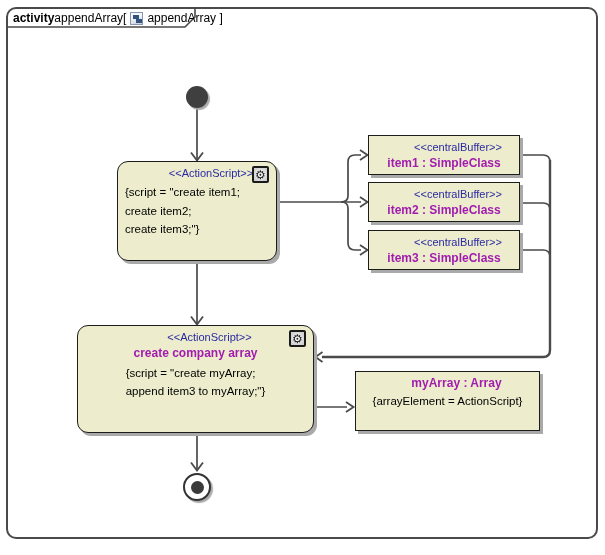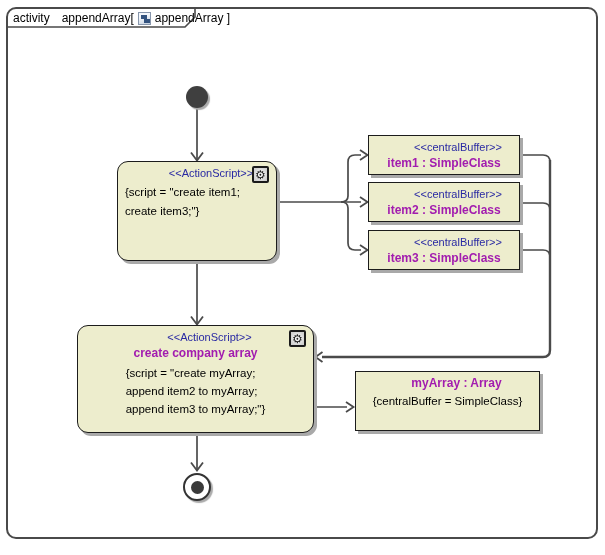--- a/index.html
+++ b/index.html
@@ -12,21 +12,21 @@
   
   .frame{
     position:absolute;left:6px;top:7px;width:592px;height:532px;
     box-sizing:border-box;border:2px solid #4A4A4A;border-radius:10px;
     background:transparent;
   }
   .frame-title{
     position:absolute;left:13px;top:10px;height:16px;
     font-size:12px;white-space:nowrap;display:flex;align-items:center;z-index:5;
   }
-  .frame-title .kw{font-weight:normal;margin-right:12px;}
+  .frame-title .kw{font-weight:bold;margin-right:0;}
   .diagram-icon{
     display:inline-block;width:13px;height:13px;margin:0 4px;
     box-sizing:border-box;border:1px solid #8796AC;
     background:linear-gradient(160deg,#f4f7fb 35%,#c2cfde);
     position:relative;
   }
   .diagram-icon::after{
     content:"";position:absolute;left:2px;top:2px;width:6px;height:4px;
     background:#33537F;box-shadow:3px 4px 0 #33537F;
   }
@@ -147,20 +147,21 @@
 
 <div class="initial-node"></div>
 
 <div class="action-node" id="create-items">
   <div class="gear">
       <span>⚙</span>
     </div>
   <div class="stereotype">&lt;&lt;ActionScript&gt;&gt;</div>
   <div class="script padded">
     <div>{script = "create item1;</div>
+    <div>create item2;</div>
     <div>create item3;"}</div>
   </div>
 </div>
 
 <div class="buffer-node" id="buffer1">
   <div class="stereotype">&lt;&lt;centralBuffer&gt;&gt;</div>
   <div class="node-name">item1 : SimpleClass</div>
 </div>
 <div class="buffer-node" id="buffer2">
   <div class="stereotype">&lt;&lt;centralBuffer&gt;&gt;</div>
@@ -173,26 +174,25 @@
 
 <div class="action-node" id="create-company-array">
   <div class="gear">
       <span>⚙</span>
     </div>
   <div class="stereotype">&lt;&lt;ActionScript&gt;&gt;</div>
   <div class="node-name">create company array</div>
   <div class="script-center-wrap">
     <div class="script">
       <div>{script = "create myArray;</div>
-      <div>append item2 to myArray;</div>
       <div>append item3 to myArray;"}</div>
     </div>
   </div>
 </div>
 
 <div class="obj-node" id="my-array">
   <div class="node-name" style="line-height:18px;padding-left:18px;">myArray : Array</div>
-  <div class="constraint">{centralBuffer = SimpleClass}</div>
+  <div class="constraint">{arrayElement = ActionScript}</div>
 </div>
 
 <div class="final-node">
   <div class="dot"></div>
 </div>
 
 </body></html>

